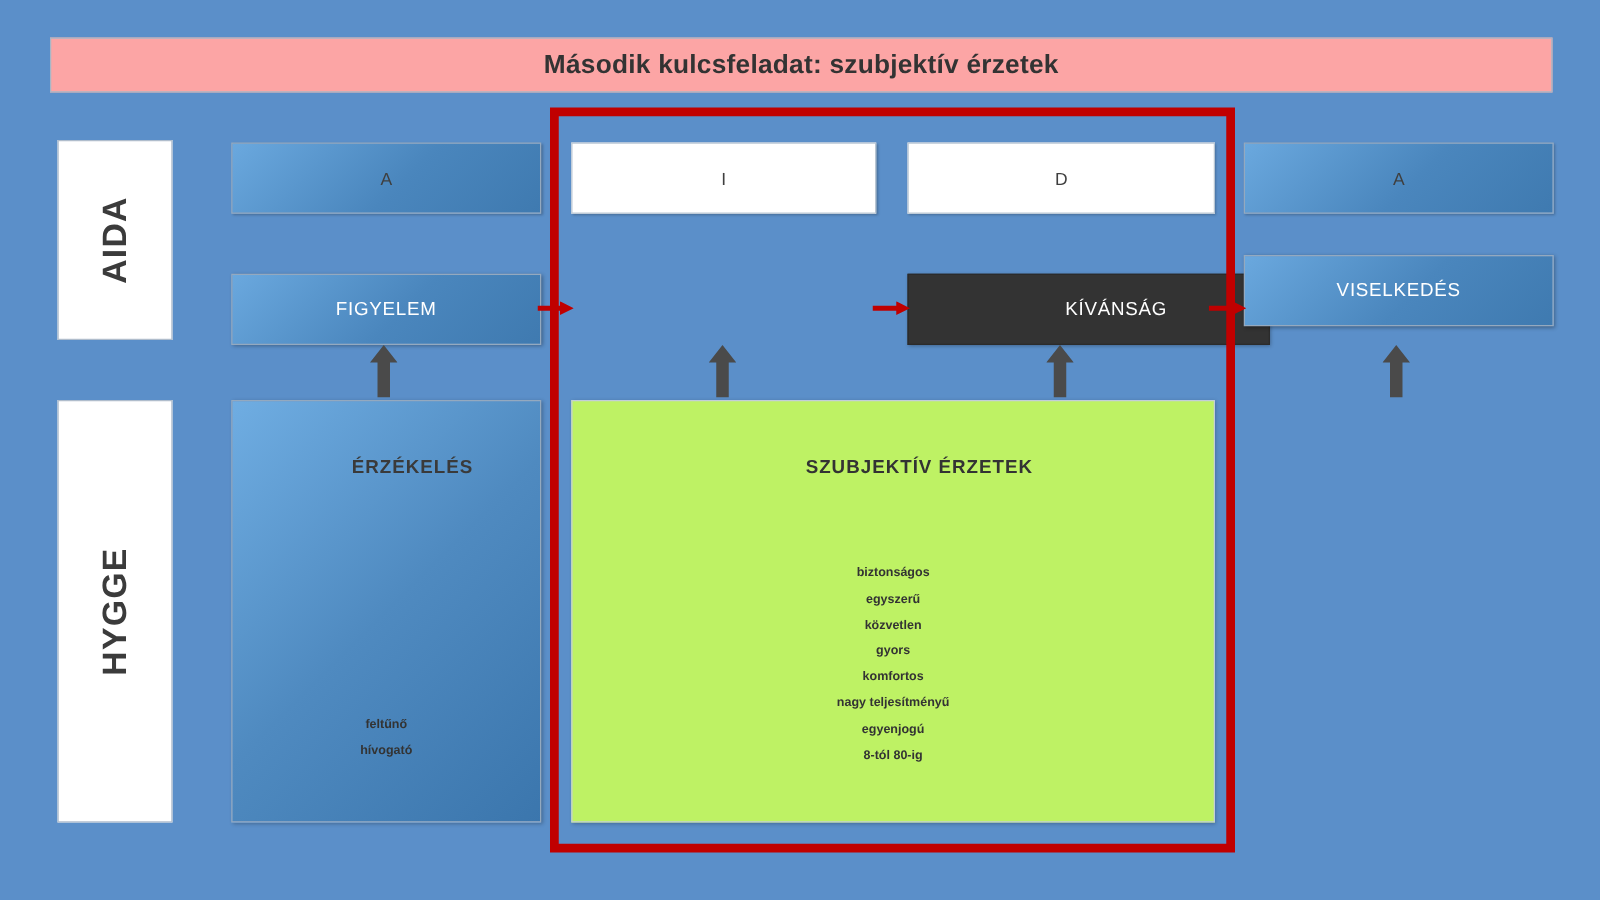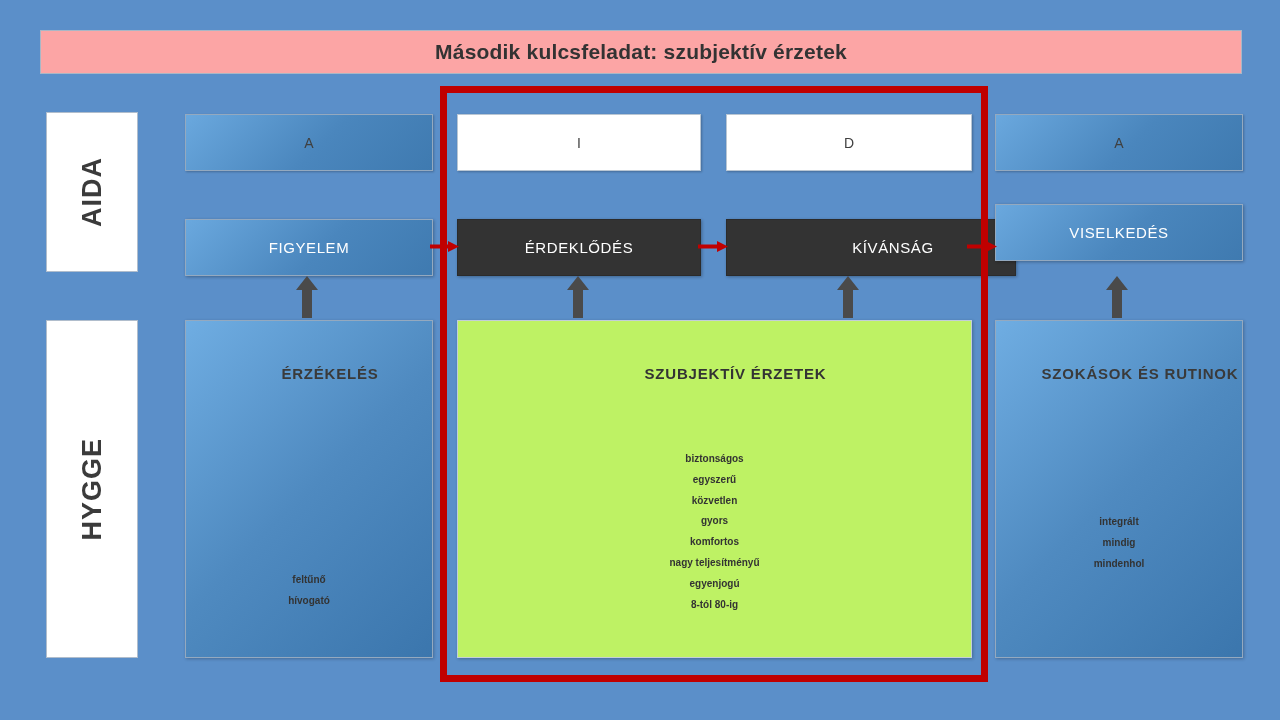--- a/index.html
+++ b/index.html
@@ -225,23 +225,20 @@
   </div>
   <div class="letter-box letter-white" id="letter-d">
     <span>D</span>
   </div>
   <div class="letter-box letter-blue" id="letter-a2">
     <span>A</span>
   </div>
 
   <div class="stage-box stage-blue" id="stage-figyelem">
     <span>FIGYELEM</span>
-  </div>
-  <div class="stage-box stage-dark" id="stage-erdeklodes">
-    <span>ÉRDEKLŐDÉS</span>
   </div>
   <div class="stage-box stage-dark" id="stage-kivansag">
     <span>KÍVÁNSÁG</span>
   </div>
   <div class="stage-box stage-blue" id="stage-viselkedes">
     <span>VISELKEDÉS</span>
   </div>
 
   <svg class="h-arrow" id="harrow-1" viewBox="0 0 29 11">
     <path d="M0 3.5 H18 V0 L29 5.5 L18 11 V7.5 H0 Z" fill="#c00000"></path>
@@ -277,22 +274,16 @@
     <div class="content-list" id="list-subjektiv" style="white-space: pre-line;">biztonságos
 egyszerű
 közvetlen
 gyors
 komfortos
 nagy teljesítményű
 egyenjogú
 8-tól 80-ig</div>
   </div>
 
-  <div class="content-box content-blue" id="content-szokasok">
-    <div class="content-head">SZOKÁSOK  ÉS RUTINOK</div>
-    <div class="content-list" id="list-szokasok" style="white-space: pre-line;">integrált
-mindig
-mindenhol</div>
-  </div>
 
   <div id="red-frame"></div>
 
 </div>
 
 </body></html>

